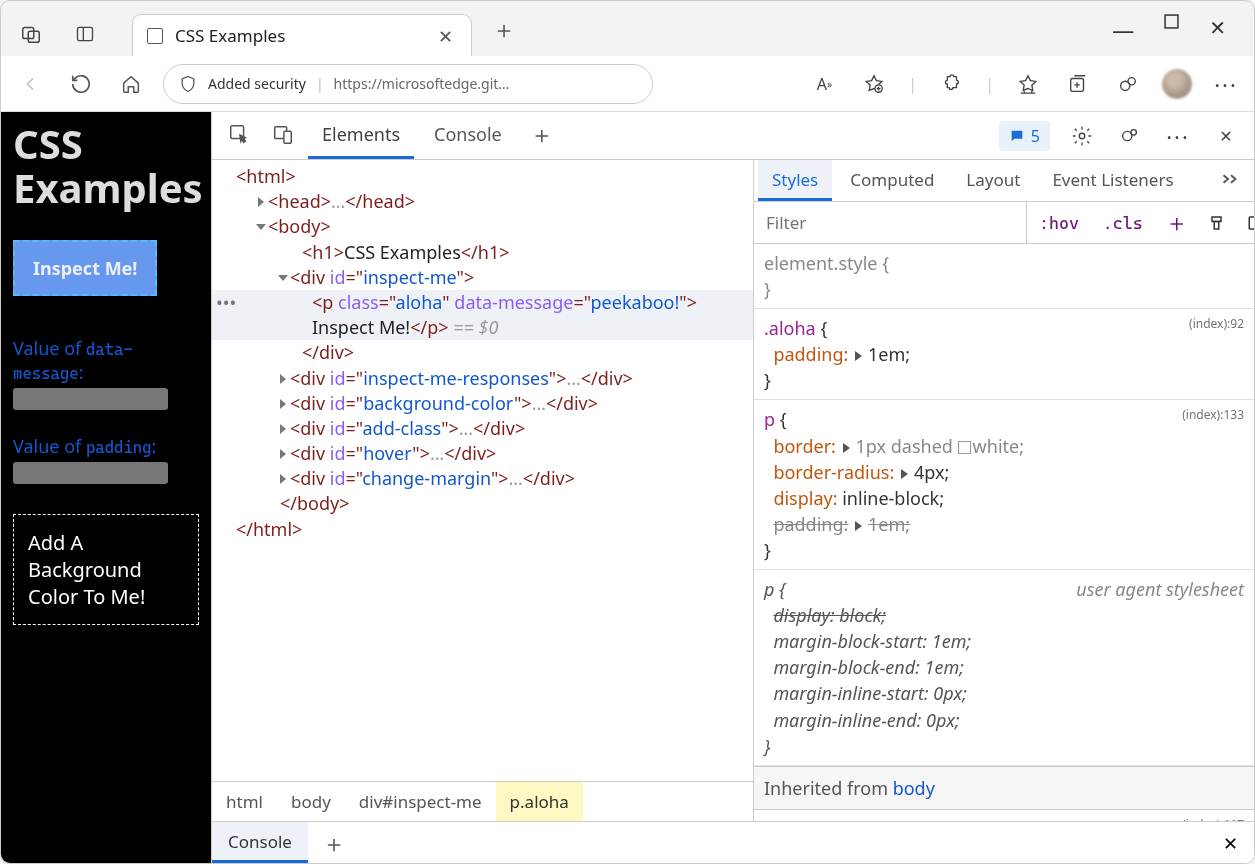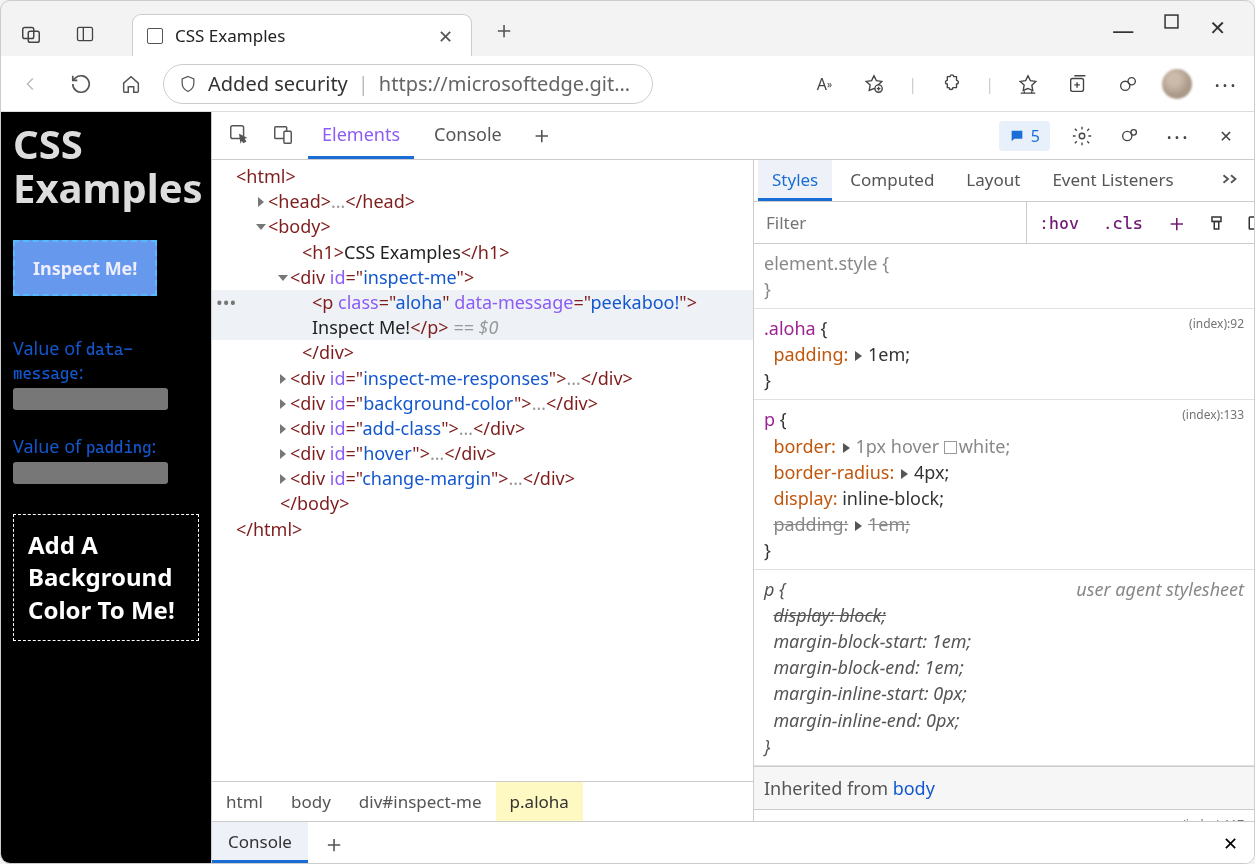--- a/index.html
+++ b/index.html
@@ -8,44 +8,44 @@
 .tb-ico{width:44px;height:44px;display:flex;align-items:center;justify-content:center;color:#444}
 .tab{background:#fff;border:1px solid #ccc;border-bottom:none;border-radius:9px 9px 0 0;height:42px;margin-left:15px;display:flex;align-items:center;padding:0 14px;gap:12px;min-width:340px}
 .tab .ico{width:16px;height:16px;border:1.5px solid #555;border-radius:2px}
 .tab .title{font-size:17px;color:#222}
 .tab .x{margin-left:auto;font-size:18px;color:#555;padding:4px}
 .plus{font-size:24px;color:#555;padding:8px 10px;align-self:center}
 .wincontrols{margin-left:auto;display:flex;gap:30px;padding-right:20px;align-self:center;color:#333}
 .addrbar{height:56px;background:#fff;border-bottom:1px solid #ddd;display:flex;align-items:center;padding:0 12px;gap:14px}
 .nav-ico{width:36px;height:36px;display:flex;align-items:center;justify-content:center;color:#555}
 .nav-ico.dis{color:#bbb}
-.omnibox{flex:0 0 490px;height:40px;border:1px solid #ccc;border-radius:20px;display:flex;align-items:center;padding:0 14px;gap:10px;font-size:20px;color:#444}
+.omnibox{flex:0 0 490px;height:40px;border:1px solid #ccc;border-radius:20px;display:flex;align-items:center;padding:0 14px;gap:10px;font-size:14px;color:#444}
 .omnibox .sec{color:#333}
 .omnibox .sep{color:#bbb}
 .omnibox .url{color:#666;white-space:nowrap;overflow:hidden}
 .rgroup{display:flex;gap:18px;margin-left:auto;align-items:center}
 .rico{width:32px;height:32px;display:flex;align-items:center;justify-content:center;color:#444}
 .avatar{width:30px;height:30px;border-radius:50%;background:radial-gradient(circle at 40% 35%, #cba 20%, #a98 60%);filter:blur(1px)}
 .dots{font-size:22px;letter-spacing:2px}
 
 .content{display:flex;height:calc(100% - 111px)}
 .page{width:210px;background:#000;color:#fff;overflow:auto;position:relative;padding:10px 12px;font-family:Georgia,serif}
 .page::-webkit-scrollbar{width:16px;height:16px}
 .page::-webkit-scrollbar-thumb{background:#888;border-radius:2px}
 .page h1{font-size:40px;font-weight:bold;color:#ddd;margin-bottom:30px;line-height:1.1}
 .inspect-btn{display:inline-block;border:2px dashed #5bf;background:#69e;color:#eef;padding:14px 18px;font-size:18px;font-weight:bold;margin-bottom:30px}
 .page .val{font-size:18px;margin-top:10px}
 .page .mono{font-family:"Cascadia Mono",Consolas,monospace;font-size:16px}
 .graybox{background:#777;height:22px;width:155px;border-radius:3px;margin-top:4px}
-.dashbox{border:1.5px dashed #fff;padding:14px;margin-top:30px;font-size:24px;font-weight:bold;line-height:1.35}
+.dashbox{border:1.5px dashed #fff;padding:14px;margin-top:30px;font-size:20px;font-weight:normal;line-height:1.35}
 
 .devtools{flex:1;display:flex;flex-direction:column;background:#fff;border-left:1px solid #ccc}
 .dt-tabs{height:48px;border-bottom:1px solid #ccc;display:flex;align-items:stretch;padding:0 8px;gap:6px}
 .dt-tab{display:flex;align-items:center;padding:0 14px;font-size:18px;color:#555;border-bottom:3px solid transparent}
-.dt-tab.active{color:#8b5cf6;border-bottom-color:#1a6dd6}
+.dt-tab.active{color:#404040;border-bottom-color:#1a6dd6}
 .dt-tab.ico{padding:0 8px}
 .dt-right{margin-left:auto;display:flex;align-items:center;gap:16px;padding-right:4px}
 .issues{background:#e8f0fc;border-radius:4px;padding:4px 10px;color:#1a6dd6;display:flex;align-items:center;gap:6px;font-size:16px}
 
 .dt-main{flex:1;display:flex;min-height:0}
 .dom{flex:1;display:flex;flex-direction:column;min-width:0;border-right:1px solid #ccc}
 .dom-tree{flex:1;overflow:auto;font-family:"Cascadia Mono",Consolas,monospace;font-size:18px;line-height:1.4;padding:4px 6px 4px 24px;color:#555;white-space:nowrap}
 .tag{color:#7f1d1d}.attr{color:#8b5cf6}.val{color:#1357ce}.txt{color:#222}.gray{color:#999}
 .tri{display:inline-block;width:0;height:0;border-left:6px solid #777;border-top:5px solid transparent;border-bottom:5px solid transparent;margin-right:4px;vertical-align:1px}
 .tri.open{transform:rotate(90deg)}
@@ -304,21 +304,21 @@
           </div>
           <div class="rule">
             <span class="link">(index):92</span>
             <span class="sel">.aloha</span> <span class="pv">{</span><br>
             &nbsp;&nbsp;<span class="prop">padding:</span> <span class="expand"></span><span class="pv">1em;</span><br>
             <span class="pv">}</span>
           </div>
           <div class="rule">
             <span class="link">(index):133</span>
             <span class="sel">p</span> <span class="pv">{</span><br>
-            &nbsp;&nbsp;<span class="prop">border:</span> <span class="expand"></span><span class="pvg">1px hover</span> <span class="swatch"></span><span class="pvg">white;</span><br>
+            &nbsp;&nbsp;<span class="prop">border:</span> <span class="expand"></span><span class="pvg">1px dashed</span> <span class="swatch"></span><span class="pvg">white;</span><br>
             &nbsp;&nbsp;<span class="prop">border-radius:</span> <span class="expand"></span><span class="pv">4px;</span><br>
             &nbsp;&nbsp;<span class="prop">display:</span> <span class="pv">inline-block;</span><br>
             &nbsp;&nbsp;<span class="strike"><span>padding:</span></span> <span class="expand"></span><span class="strike">1em;</span><br>
             <span class="pv">}</span>
           </div>
           <div class="rule">
             <span class="ua">user agent stylesheet</span>
             <span class="sel it">p</span> <span class="it">{</span><br>
             &nbsp;&nbsp;<span class="it strike">display: block;</span><br>
             &nbsp;&nbsp;<span class="it"><span>margin-block-start:</span> <span>1em;</span></span><br>

